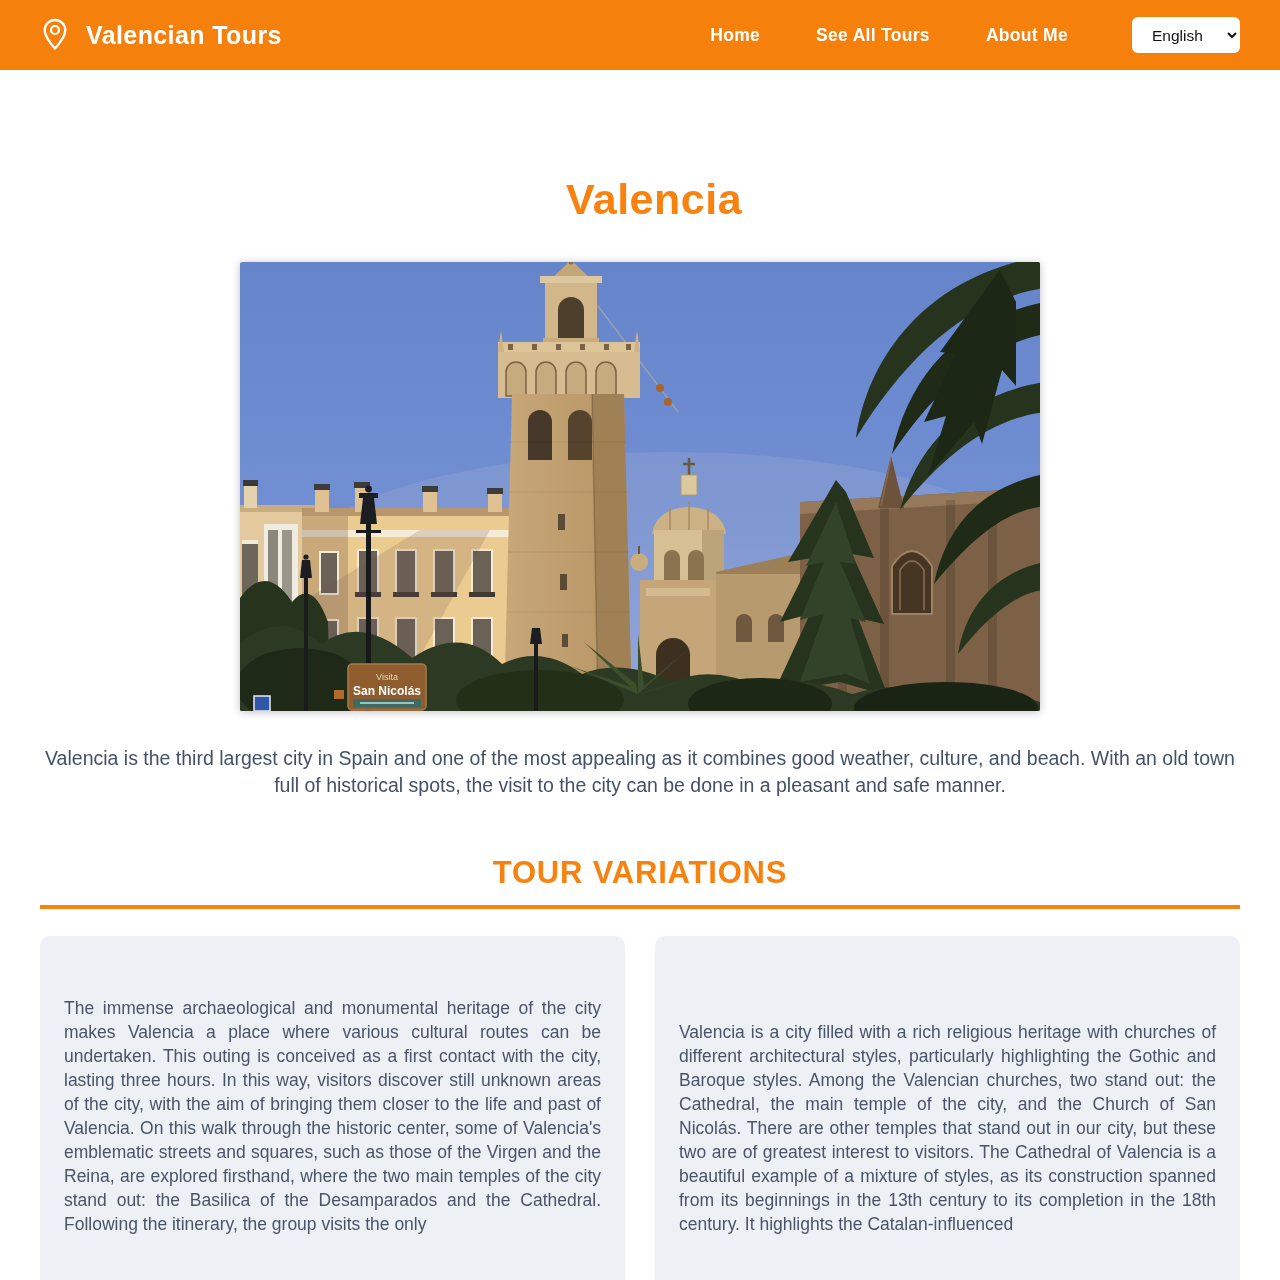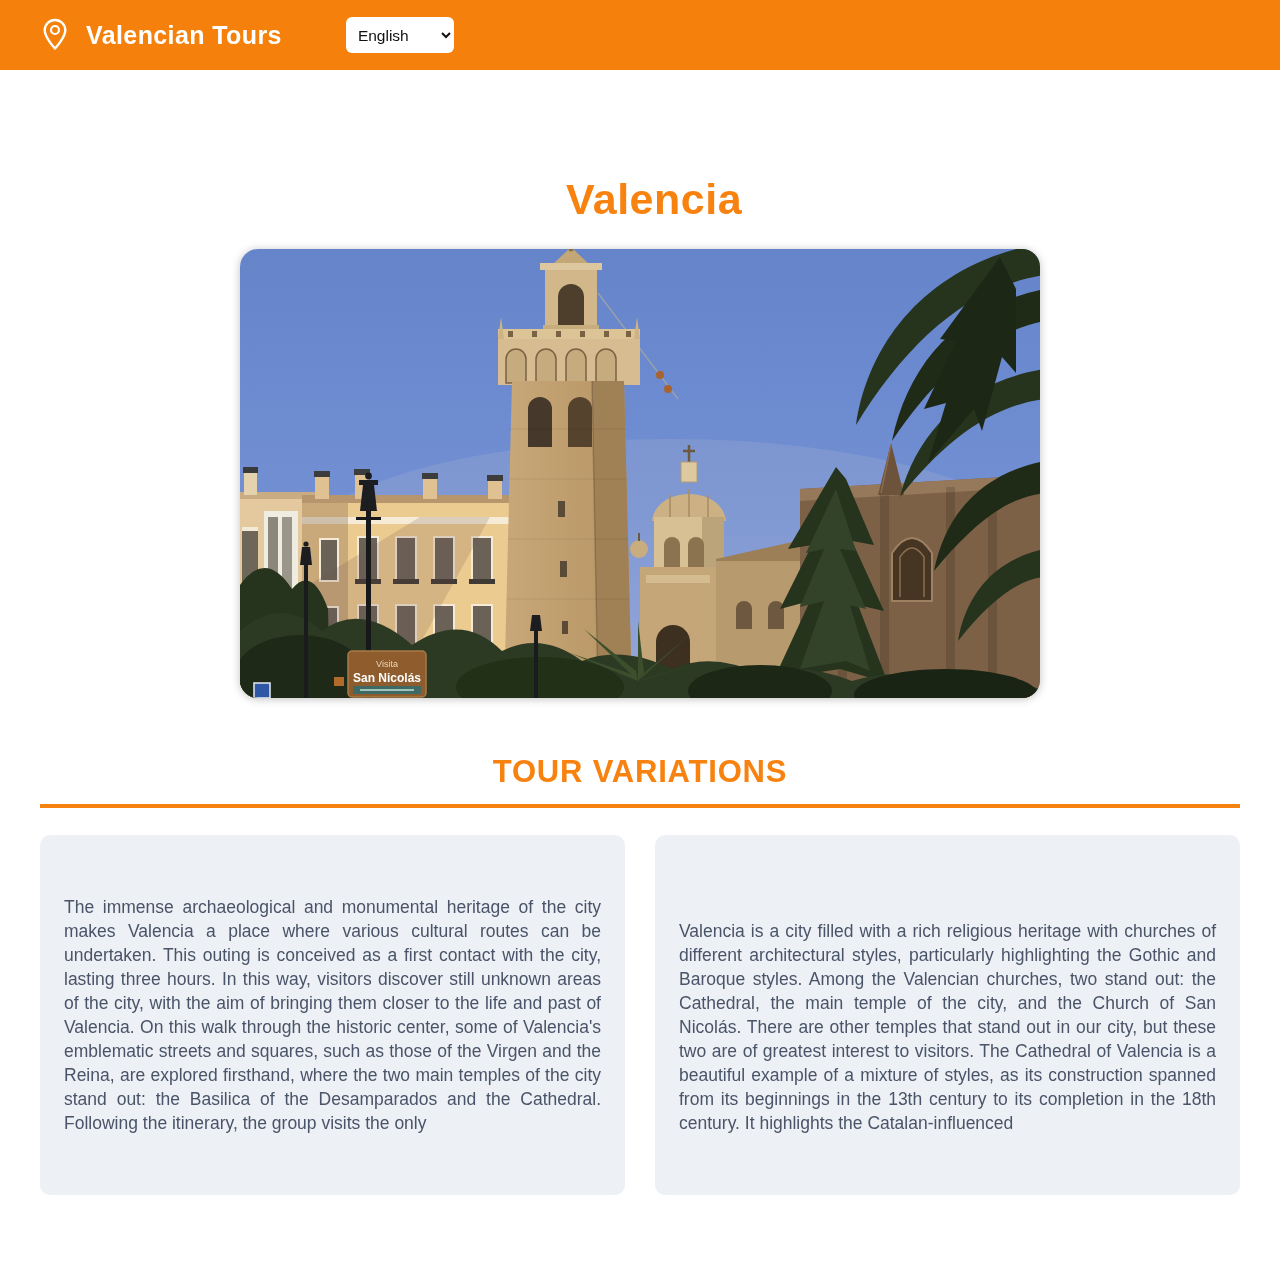--- a/index.html
+++ b/index.html
@@ -46,38 +46,38 @@
   }
   .lang-select {
     margin-left: 64px;
     width: 108px;
     height: 36px;
     border: none;
     border-radius: 6px;
     background: #ffffff;
     color: #111111;
     font-size: 15.5px;
-    padding: 0 8px;
+    padding: 0 16px;
     font-family: "Liberation Sans", "DejaVu Sans", sans-serif;
   }
   
   .page-title {
     margin: 105px 0 0;
     text-align: center;
     color: #F8820F;
     font-size: 43px;
     font-weight: 700;
     letter-spacing: 0.5px;
     padding-left: 28px;
   }
   .photo-frame {
     width: 800px;
     height: 449px;
-    margin: 25px auto 0;
-    border-radius: 18px;
+    margin: 38px auto 0;
+    border-radius: 2px;
     overflow: hidden;
     box-shadow: 0 1px 8px rgba(0,0,0,0.25);
   }
   .intro {
     max-width: 1200px;
     margin: 34px auto 0;
     text-align: center;
     font-size: 19.5px;
     line-height: 27px;
     color: #44506A;
@@ -129,20 +129,25 @@
 <header class="header">
   <div class="brand">
     <span style="display:inline-flex;">
       <svg width="30" height="36" viewBox="0 0 30 36" fill="none">
         <path d="M15 3 C9.2 3 4.7 7.6 4.7 13.3 c0 7.2 10.3 18.2 10.3 18.2 s10.3 -11 10.3 -18.2 C25.3 7.6 20.8 3 15 3 Z" stroke="#ffffff" stroke-width="2.4" fill="none" stroke-linejoin="round"></path>
         <circle cx="15" cy="13" r="4" stroke="#ffffff" stroke-width="2.2" fill="none"></circle>
       </svg>
     </span>
     <span class="brand-title">Valencian Tours</span>
   </div>
+  <nav class="nav">
+    <a>Home</a>
+    <a>See All Tours</a>
+    <a>About Me</a>
+  </nav>
   <select class="lang-select">
     <option>English</option>
   </select>
 </header>
 
 <main>
   <h1 class="page-title">Valencia</h1>
 
   <div class="photo-frame">
     <svg width="800" height="449" viewBox="0 0 800 449">
@@ -367,20 +372,21 @@
         <rect x="108" y="402" width="78" height="46" rx="4" fill="#8F5C2D" stroke="#A97A47" stroke-width="1.5"></rect>
         <text x="147" y="418" text-anchor="middle" font-size="9" fill="#EAD6B2" font-family="Liberation Sans, sans-serif">Visita</text>
         <text x="147" y="433" text-anchor="middle" font-size="12" font-weight="bold" fill="#FFFFFF" font-family="Liberation Sans, sans-serif">San Nicolás</text>
         <rect x="113" y="437" width="68" height="8" fill="#3F6A63"></rect>
         <rect x="120" y="440" width="54" height="2" fill="#9FC2BB"></rect>
         <rect x="14" y="434" width="16" height="15" fill="#2E57A5" stroke="#E8ECF5" stroke-width="1.5"></rect>
       </g>
     </svg>
   </div>
 
+  <p class="intro">Valencia is the third largest city in Spain and one of the most appealing as it combines good weather, culture, and beach. With an old town full of historical spots, the visit to the city can be done in a pleasant and safe manner.</p>
 
   <h2 class="section-title">TOUR VARIATIONS</h2>
   <hr class="divider">
 
   <div class="cards">
     <section class="card">
       <p>The immense archaeological and monumental heritage of the city makes Valencia a place where various cultural routes can be undertaken. This outing is conceived as a first contact with the city, lasting three hours. In this way, visitors discover still unknown areas of the city, with the aim of bringing them closer to the life and past of Valencia. On this walk through the historic center, some of Valencia's emblematic streets and squares, such as those of the Virgen and the Reina, are explored firsthand, where the two main temples of the city stand out: the Basilica of the Desamparados and the Cathedral. Following the itinerary, the group visits the only</p>
     </section>
     <section class="card">
       <p>Valencia is a city filled with a rich religious heritage with churches of different architectural styles, particularly highlighting the Gothic and Baroque styles. Among the Valencian churches, two stand out: the Cathedral, the main temple of the city, and the Church of San Nicolás. There are other temples that stand out in our city, but these two are of greatest interest to visitors. The Cathedral of Valencia is a beautiful example of a mixture of styles, as its construction spanned from its beginnings in the 13th century to its completion in the 18th century. It highlights the Catalan-influenced</p>

